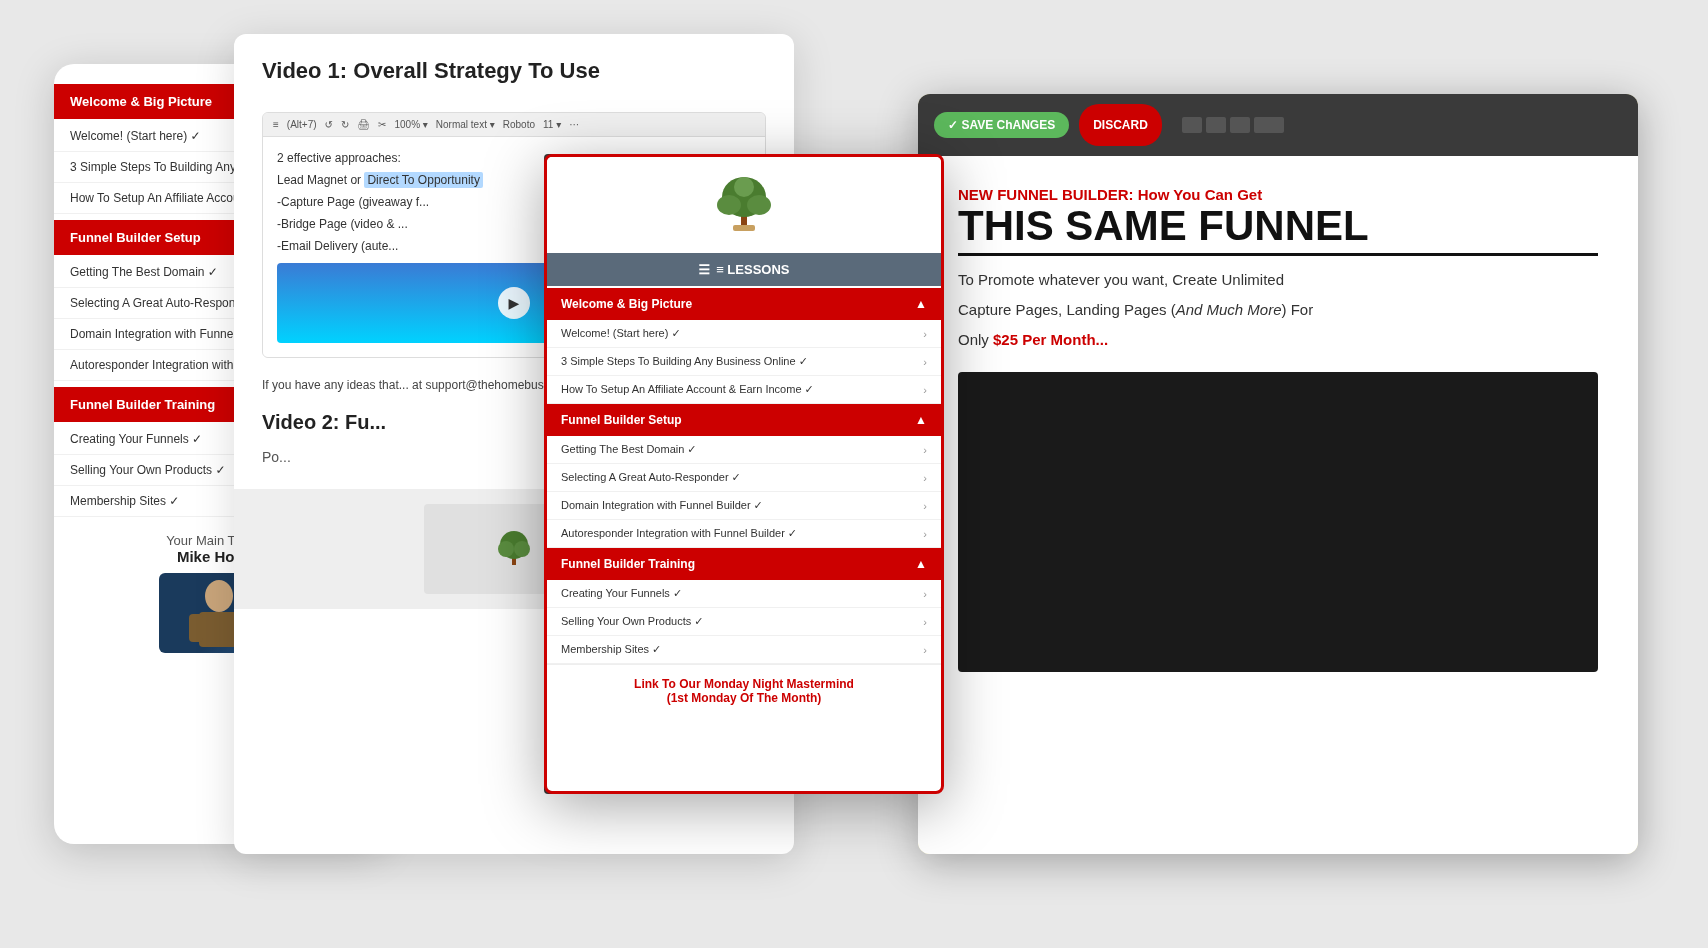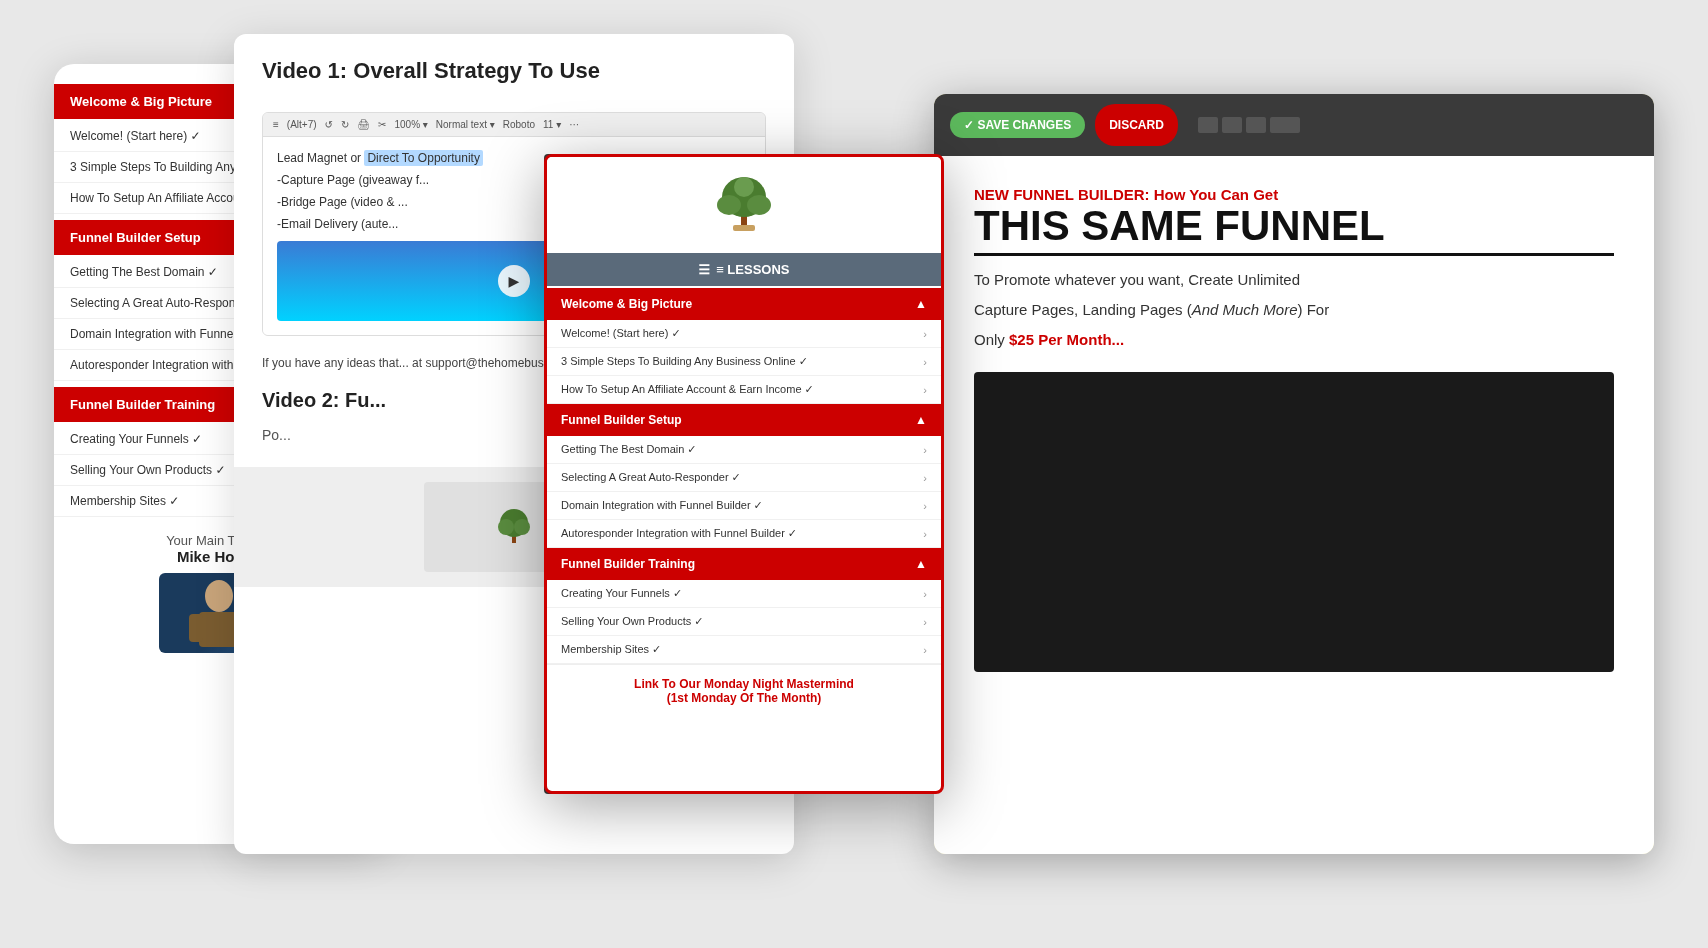--- a/index.html
+++ b/index.html
@@ -269,21 +269,21 @@
       padding: 12px;
       font-size: 12px;
       color: #cc0000;
       font-weight: bold;
       border-top: 1px solid #eee;
     }
 
     
     .panel-right {
       position: absolute;
-      right: 0;
+      right: 16px;
       top: 60px;
       width: 720px;
       height: 760px;
       background: #fef9c3;
       border-radius: 12px;
       box-shadow: 0 8px 40px rgba(0,0,0,0.3);
       overflow: hidden;
       z-index: 3;
     }
 
@@ -511,20 +511,21 @@
             <span>↻</span>
             <span>🖨</span>
             <span>✂</span>
           <span>100% ▾</span>
             <span>Normal text ▾</span>
             <span>Roboto</span>
             <span>11 ▾</span>
             <span>···</span>
         </div>
         <div class="editor-body">
+          <p>2 effective approaches:</p>
           <p>Lead Magnet or <span class="highlight-text">Direct To Opportunity</span></p>
           <p>-Capture Page (giveaway f...</p>
           <p>-Bridge Page (video &amp; ...</p>
           <p>-Email Delivery (aute...</p>
           <div class="video-player-mockup">
             <div class="play-btn">▶</div>
           </div>
         </div>
       </div>
 

